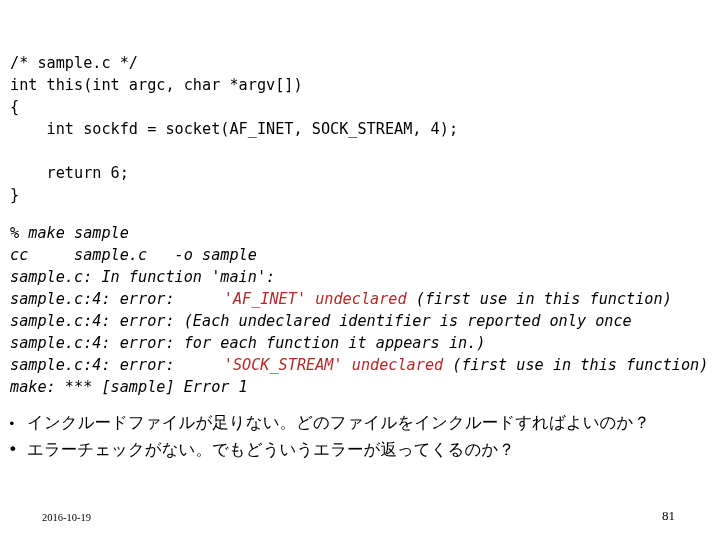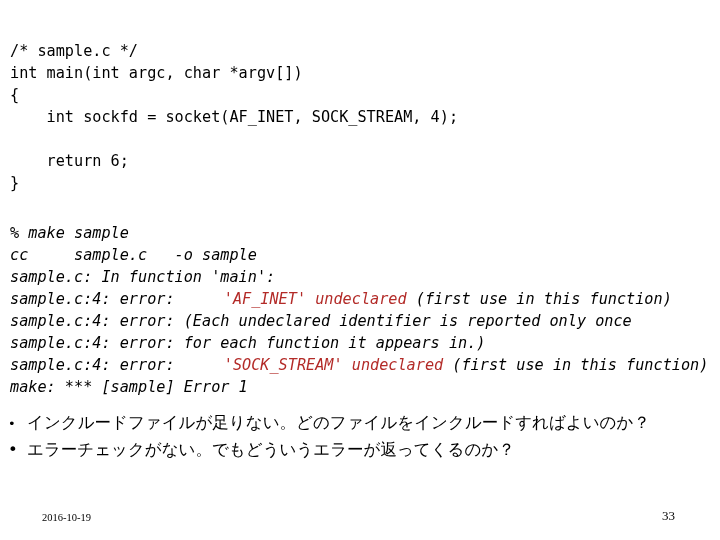--- a/index.html
+++ b/index.html
@@ -26,21 +26,21 @@
     position: absolute;
     left: 10px;
     font-family: "DejaVu Sans Mono", "Liberation Mono", monospace;
     font-size: 15.2px;
     line-height: 22px;
     color: #000000;
     white-space: pre;
     letter-spacing: 0px;
   }
   #source-code-block {
-    top: 40px;
+    top: 52px;
   }
   #terminal-output-block {
     top: 222px;
     font-style: italic;
   }
   .code-line {
     white-space: pre;
     height: 22px;
     display: block;
   }
@@ -102,33 +102,33 @@
     font-family: "Liberation Serif", serif;
     font-size: 13px;
     color: #000000;
   }
 </style>
 </head>
 <body>
 
 <div class="slide">
 
-  <div class="mono-block" id="source-code-block"><span class="code-line">/* sample.c */</span><span class="code-line">int main(int argc, char *argv[])</span><span class="code-line">{</span><span class="code-line">    int sockfd = socket(AF_INET, SOCK_STREAM, 4);</span><span class="code-line">&nbsp;</span><span class="code-line">    return 6;</span><span class="code-line">}</span></div>
+  <div class="mono-block" id="source-code-block"><span class="code-line">/* sample.c */</span><span class="code-line">int this(int argc, char *argv[])</span><span class="code-line">{</span><span class="code-line">    int sockfd = socket(AF_INET, SOCK_STREAM, 4);</span><span class="code-line">&nbsp;</span><span class="code-line">    return 6;</span><span class="code-line">}</span></div>
 
   <div class="mono-block" id="terminal-output-block"><span class="code-line"><span>% make sample</span></span><span class="code-line"><span>cc     sample.c   -o sample</span></span><span class="code-line"><span>sample.c: In function 'main':</span></span><span class="code-line"><span>sample.c:4: error: </span><span class="err">'AF_INET' undeclared</span><span> (first use in this function)</span></span><span class="code-line"><span>sample.c:4: error: (Each undeclared identifier is reported only once</span></span><span class="code-line"><span>sample.c:4: error: for each function it appears in.)</span></span><span class="code-line"><span>sample.c:4: error: </span><span class="err">'SOCK_STREAM' undeclared</span><span> (first use in this function)</span></span><span class="code-line"><span>make: *** [sample] Error 1</span></span></div>
 
   <div id="japanese-notes">
       <div class="note-item">
         <span class="note-bullet small">•</span>
         <span class="note-text">インクルードファイルが足りない。どのファイルをインクルードすればよいのか？</span>
       </div>
       <div class="note-item">
         <span class="note-bullet">•</span>
         <span class="note-text">エラーチェックがない。でもどういうエラーが返ってくるのか？</span>
       </div>
     </div>
 
   <div id="slide-footer">
     <div id="footer-date">2016-10-19</div>
-    <div id="footer-page-number">33</div>
+    <div id="footer-page-number">81</div>
   </div>
 
 </div>
 
 </body></html>

